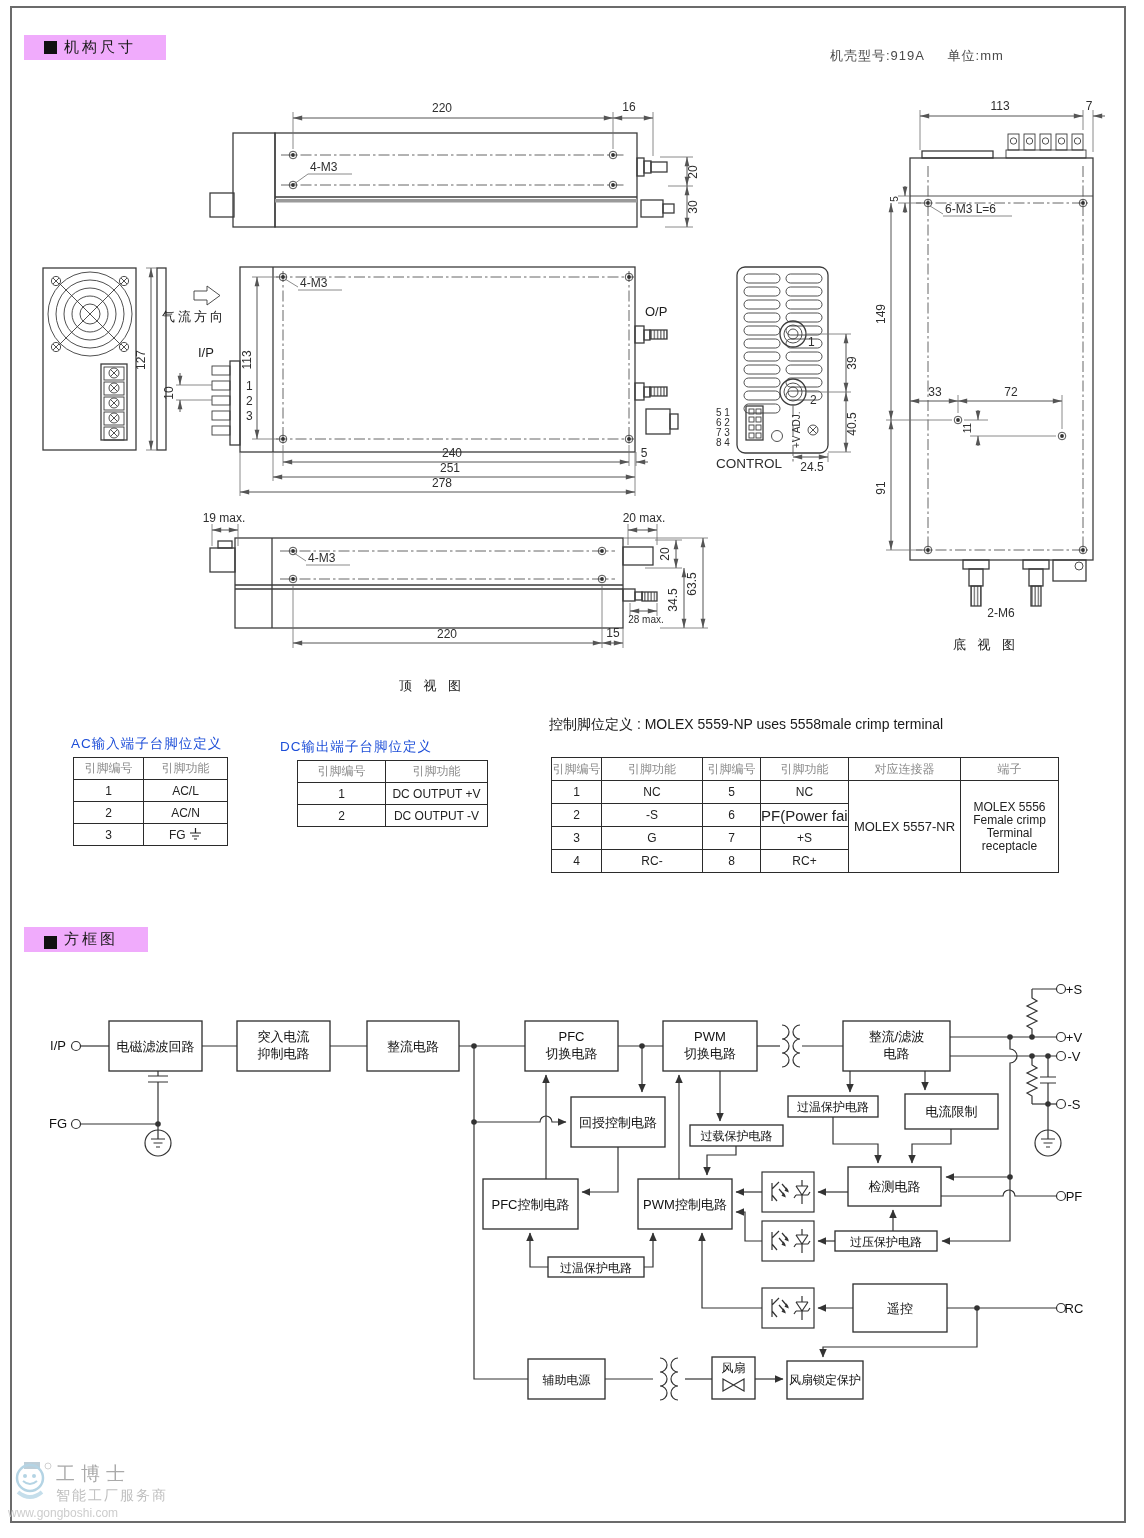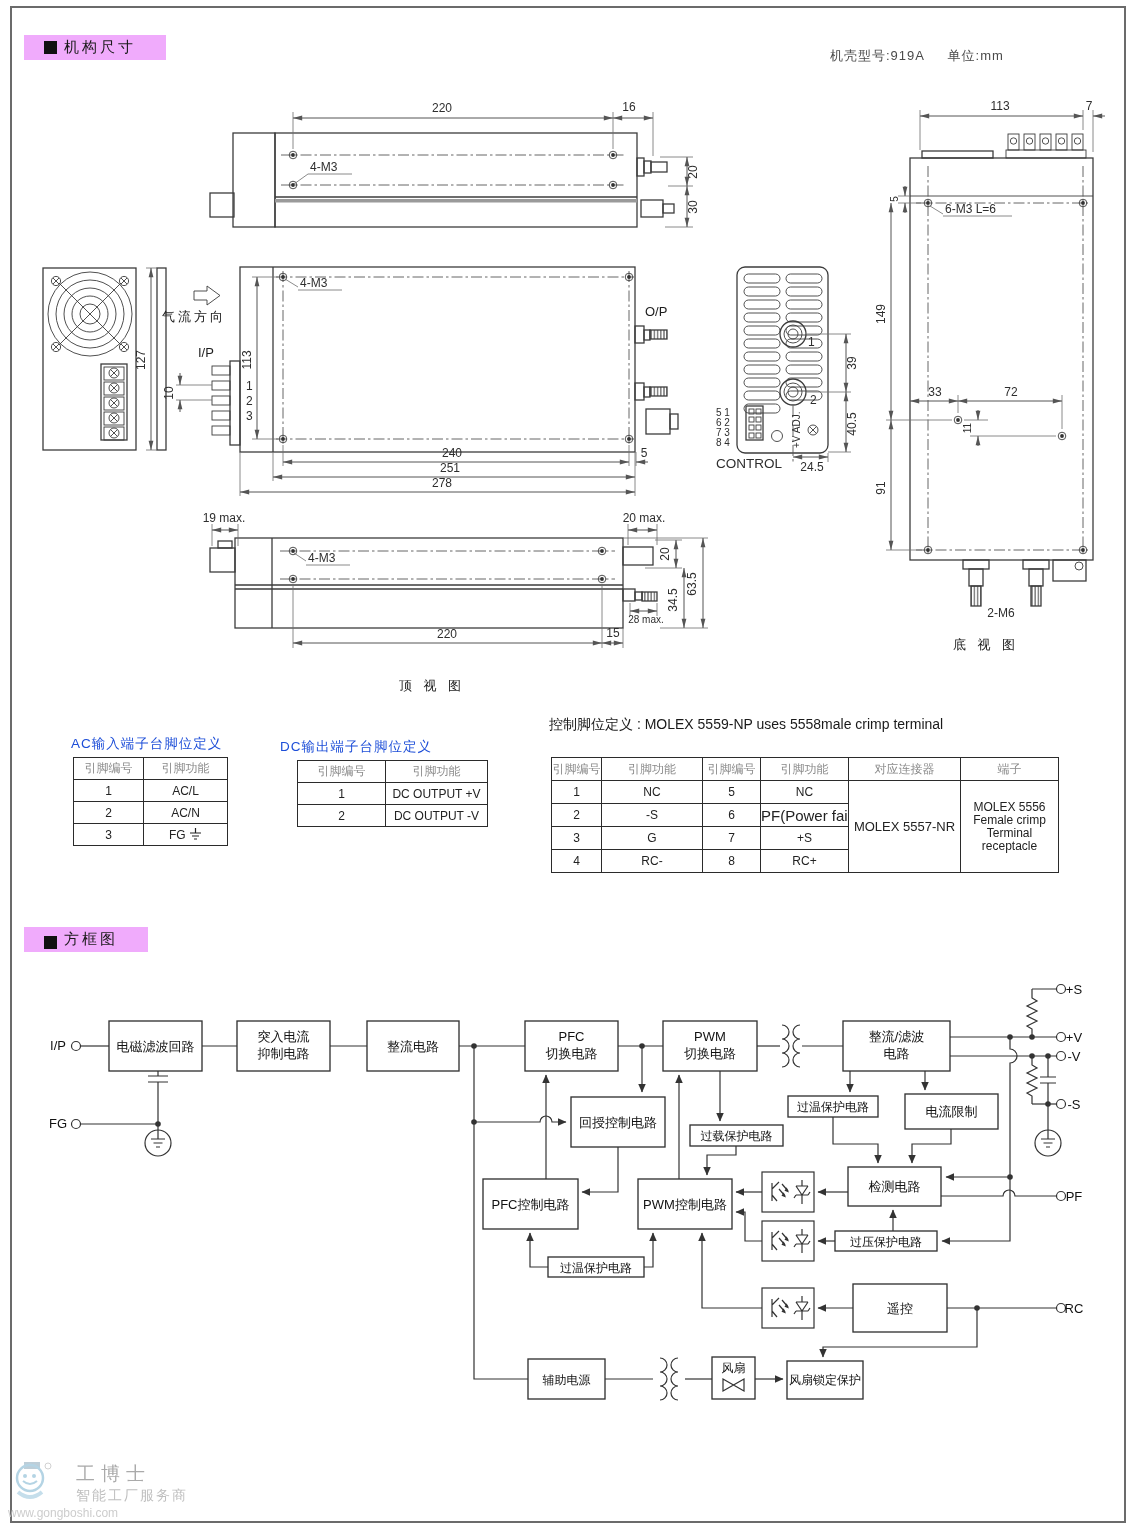--- a/index.html
+++ b/index.html
@@ -692,21 +692,21 @@
       <circle cx="1061" cy="125" r="4.5" class="w" fill="#fff"></circle>
       <text class="bt" x="1074" y="130" text-anchor="start">-S</text>
       <circle cx="1061" cy="217" r="4.5" class="w" fill="#fff"></circle>
       <text class="bt" x="1074" y="222" text-anchor="start">PF</text>
       <circle cx="1061" cy="329" r="4.5" class="w" fill="#fff"></circle>
       <text class="bt" x="1074" y="334" text-anchor="start">RC</text>
     </g>
   </svg>
 
   <div class="wm">
-    <div style="display:flex;align-items:center;gap:20px;">
+    <div style="display:flex;align-items:center;gap:0;">
       <svg width="48" height="46" viewBox="0 0 48 46">
         <rect x="16" y="2" width="16" height="7" fill="#9fb7c6" opacity=".8"></rect>
         <circle cx="22" cy="18" r="13" fill="none" stroke="#a8cde0" stroke-width="2.5"></circle>
         <circle cx="17" cy="16" r="2" fill="#a8cde0"></circle>
           <circle cx="26" cy="16" r="2" fill="#a8cde0"></circle>
         <path d="M15,21 q7,6 14,0" stroke="#a8cde0" stroke-width="2" fill="none"></path>
         <path d="M10,32 q12,10 24,0" stroke="#bcd9e8" stroke-width="4" fill="none"></path>
         <circle cx="40" cy="6" r="3" fill="none" stroke="#c9c9c9" stroke-width="1"></circle>
       </svg>
       <div>

